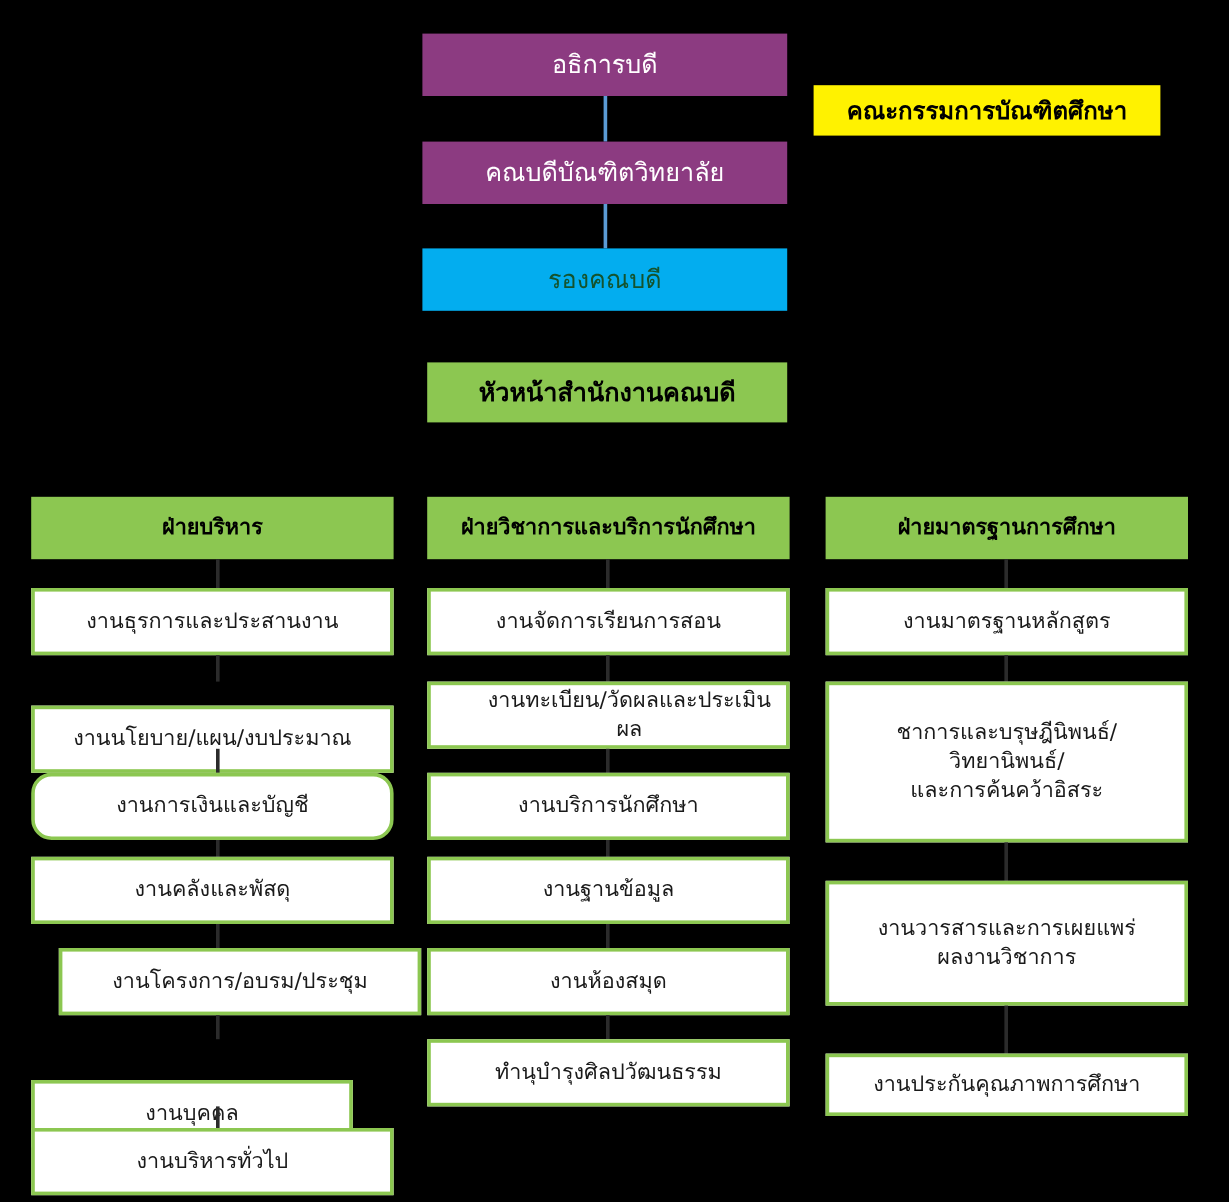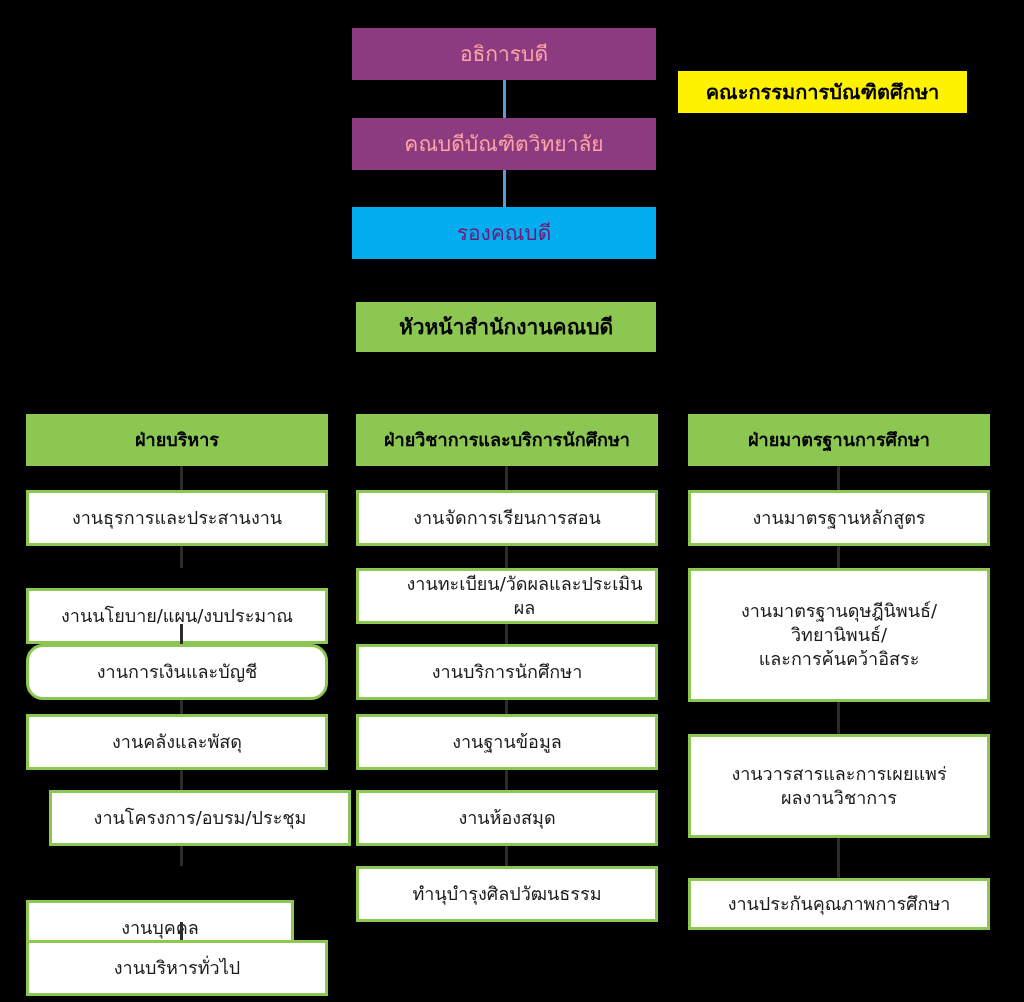--- a/index.html
+++ b/index.html
@@ -34,27 +34,27 @@
     display: block;
     width: 100%;
     padding: 0 6px;
     box-sizing: border-box;
     white-space: pre-line;
   }
 
   
   .node.purple {
     background: #8C3B81;
-    color: #fca5a5;
+    color: #ffffff;
     font-size: 21px;
     font-weight: 400;
   }
   .node.blue {
     background: #03ADEF;
-    color: #701a75;
+    color: #14532d;
     font-size: 21px;
     font-weight: 400;
   }
   .node.yellow {
     background: #FFF200;
     color: #000000;
     font-size: 20px;
     font-weight: bold;
   }
   .node.green-solid {
@@ -193,21 +193,21 @@
     <span class="label">ฝ่ายมาตรฐานการศึกษา</span>
   </div>
 
   <div class="tick" style="left:837px; top:466px; width:3px; height:24px;"></div>
   <div class="node white" style="left:688px; top:490px; width:302px; height:56px;">
     <span class="label">งานมาตรฐานหลักสูตร</span>
   </div>
 
   <div class="tick" style="left:837px; top:546px; width:3px; height:22px;"></div>
   <div class="node white" style="left:688px; top:568px; width:302px; height:134px;">
-    <span class="label">งานมาตรฐานดุษฎีนิพนธ์/
+    <span class="label">ชาการและบรุษฎีนิพนธ์/
 วิทยานิพนธ์/
 และการค้นคว้าอิสระ</span>
   </div>
 
   <div class="tick" style="left:837px; top:702px; width:3px; height:32px;"></div>
   <div class="node white" style="left:688px; top:734px; width:302px; height:104px;">
     <span class="label">งานวารสารและการเผยแพร่
 ผลงานวิชาการ</span>
   </div>
 

